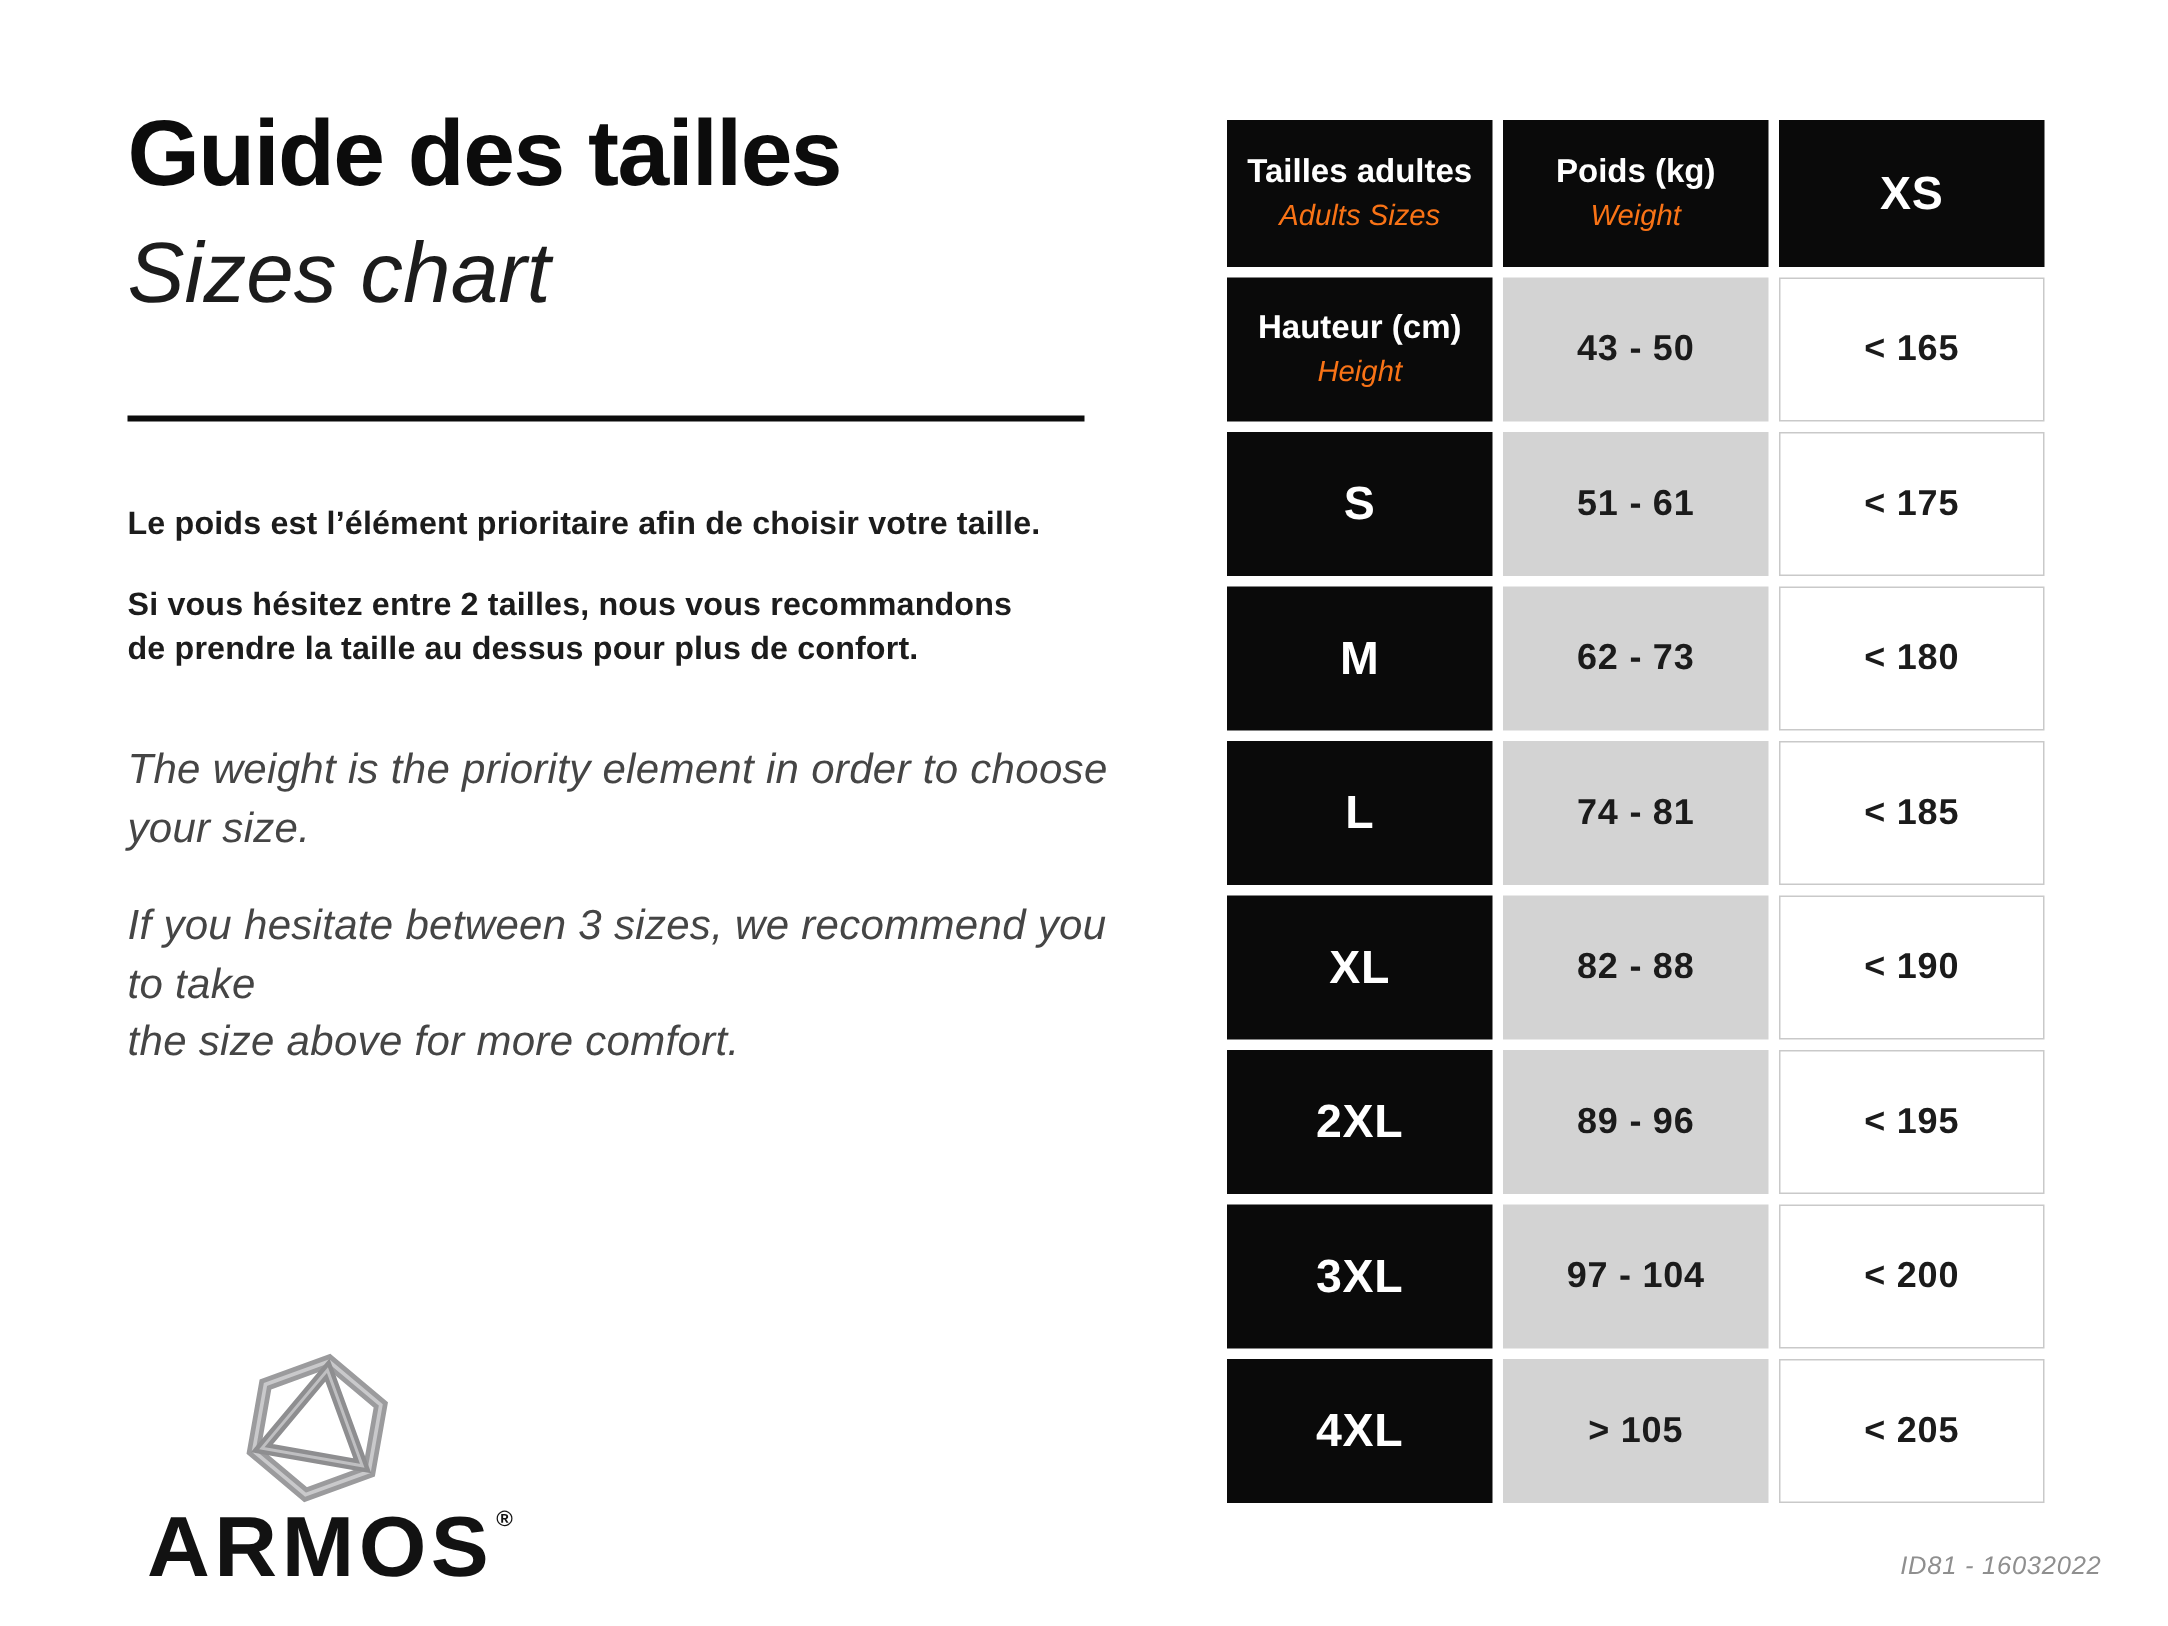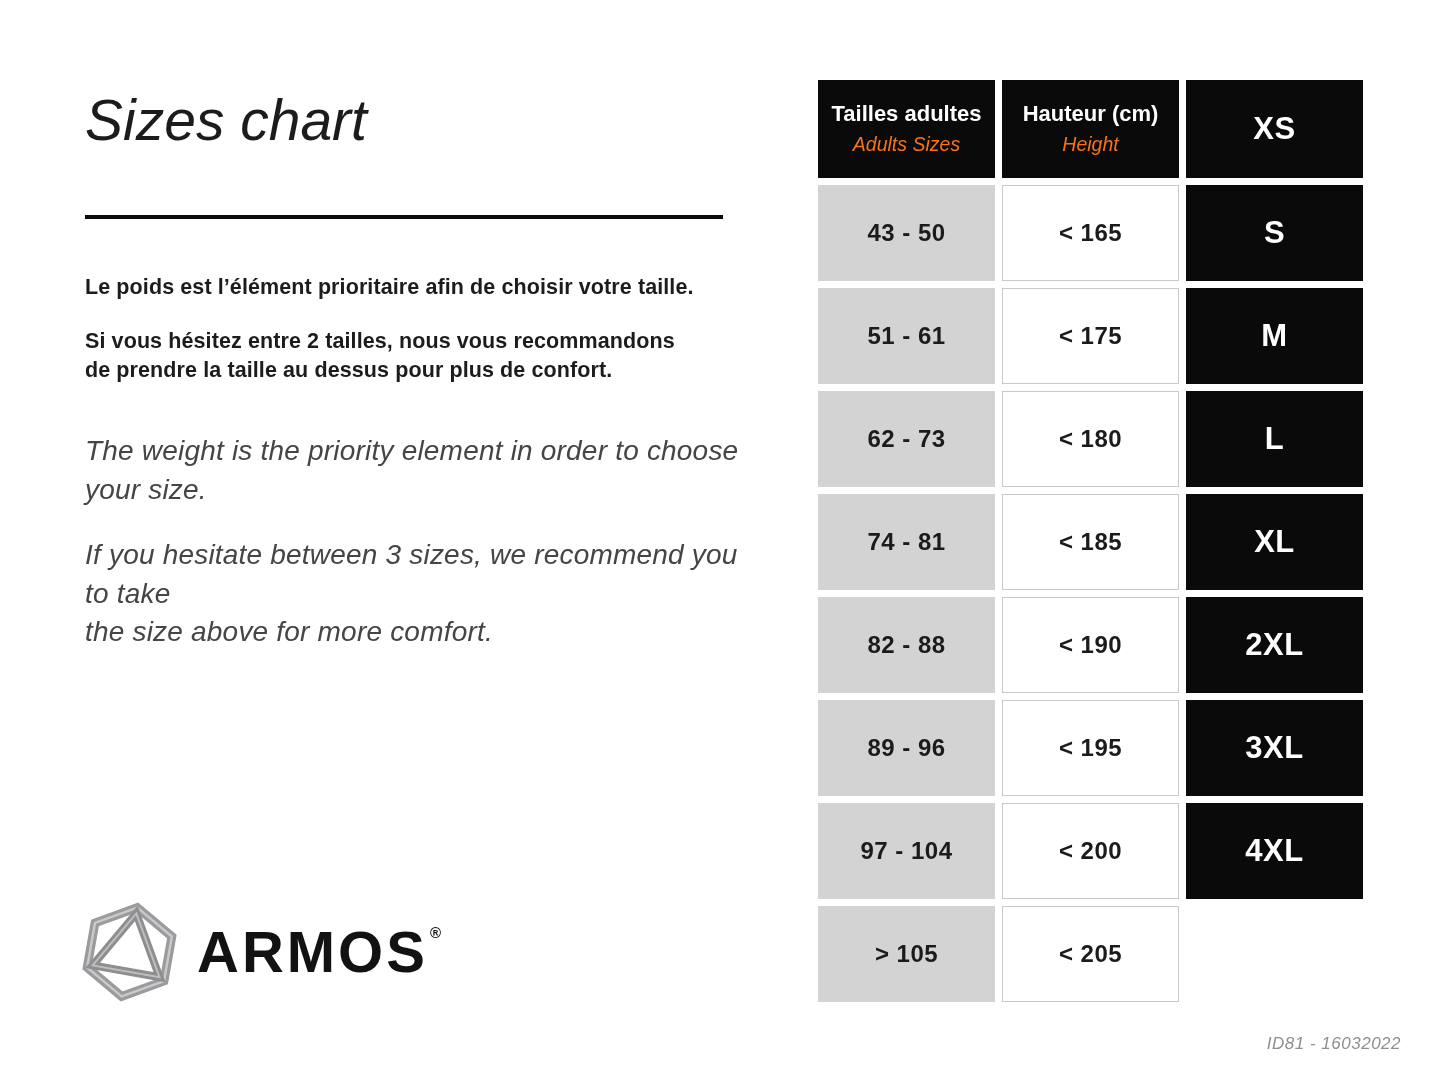--- a/index.html
+++ b/index.html
@@ -51,21 +51,21 @@
     text-align: center;
   }
   .cell.head { background: #0a0a0a; color: #ffffff; }
   .head-fr { font-size: 22px; font-weight: 700; line-height: 1.1; }
   .head-en { font-size: 19.5px; font-style: italic; font-weight: 300; margin-top: 7px; color: #f97316; }
   .cell.size { background: #0a0a0a; color: #ffffff; font-size: 31px; font-weight: 800; letter-spacing: 0.5px; }
   .cell.weight { background: #d3d3d3; color: #1b1b1b; font-size: 24px; font-weight: 600; letter-spacing: 0.5px; }
   .cell.height { background: #ffffff; border: 1px solid #c9c9c9; color: #1b1b1b; font-size: 24px; font-weight: 600; letter-spacing: 0.5px; }
 
   
-  .brand { position: absolute; left: 80px; top: 901px; display: flex; align-items: center; }
+  .brand { position: absolute; left: 80px; top: 901px; display: flex; align-items: center; flex-direction: column; }
   .brand svg { width: 99px; height: 102px; }
   .wordmark {
     margin-left: 18px; position: relative;
     font-size: 58px; font-weight: 800; letter-spacing: 3px;
     color: #121212; line-height: 1;
     transform: scaleY(0.98);
   }
   .reg-mark {
     font-size: 15px; font-weight: 700; vertical-align: top;
     position: relative; top: 2px; left: 2px;
@@ -74,42 +74,47 @@
   
   .footer-id {
     position: absolute; right: 44px; bottom: 30px;
     font-size: 17px; font-style: italic; color: #8f8f8f; letter-spacing: 0.5px;
   }
 </style>
 </head>
 <body>
 
 <div class="left-col">
+  <div class="title-fr">Guide des tailles</div>
   <div class="title-en">Sizes chart</div>
   <div class="divider"></div>
   <p class="para fr first">Le poids est l’élément prioritaire afin de choisir votre taille.</p>
   <p class="para fr second">Si vous hésitez entre 2 tailles, nous vous recommandons
 de prendre la taille au dessus pour plus de confort.</p>
   <p class="para en first">The weight is the priority element in order to choose your size.</p>
   <p class="para en second">If you hesitate between 3 sizes, we recommend you to take
 the size above for more comfort.</p>
 </div>
 
 <div class="size-table">
 
   <div class="cell head">
     <div class="head-fr">Tailles adultes</div>
     <div class="head-en">Adults Sizes</div>
   </div>
   <div class="cell head">
+    <div class="head-fr">Poids (kg)</div>
+    <div class="head-en">Weight</div>
+  </div>
+  <div class="cell size">XS</div>
+
+  <div class="cell head">
     <div class="head-fr">Hauteur (cm)</div>
     <div class="head-en">Height</div>
   </div>
-
-  <div class="cell size">XS</div>
   <div class="cell weight">43 - 50</div>
   <div class="cell height">&lt; 165</div>
 
   <div class="cell size">S</div>
   <div class="cell weight">51 - 61</div>
   <div class="cell height">&lt; 175</div>
 
   <div class="cell size">M</div>
   <div class="cell weight">62 - 73</div>
   <div class="cell height">&lt; 180</div>

